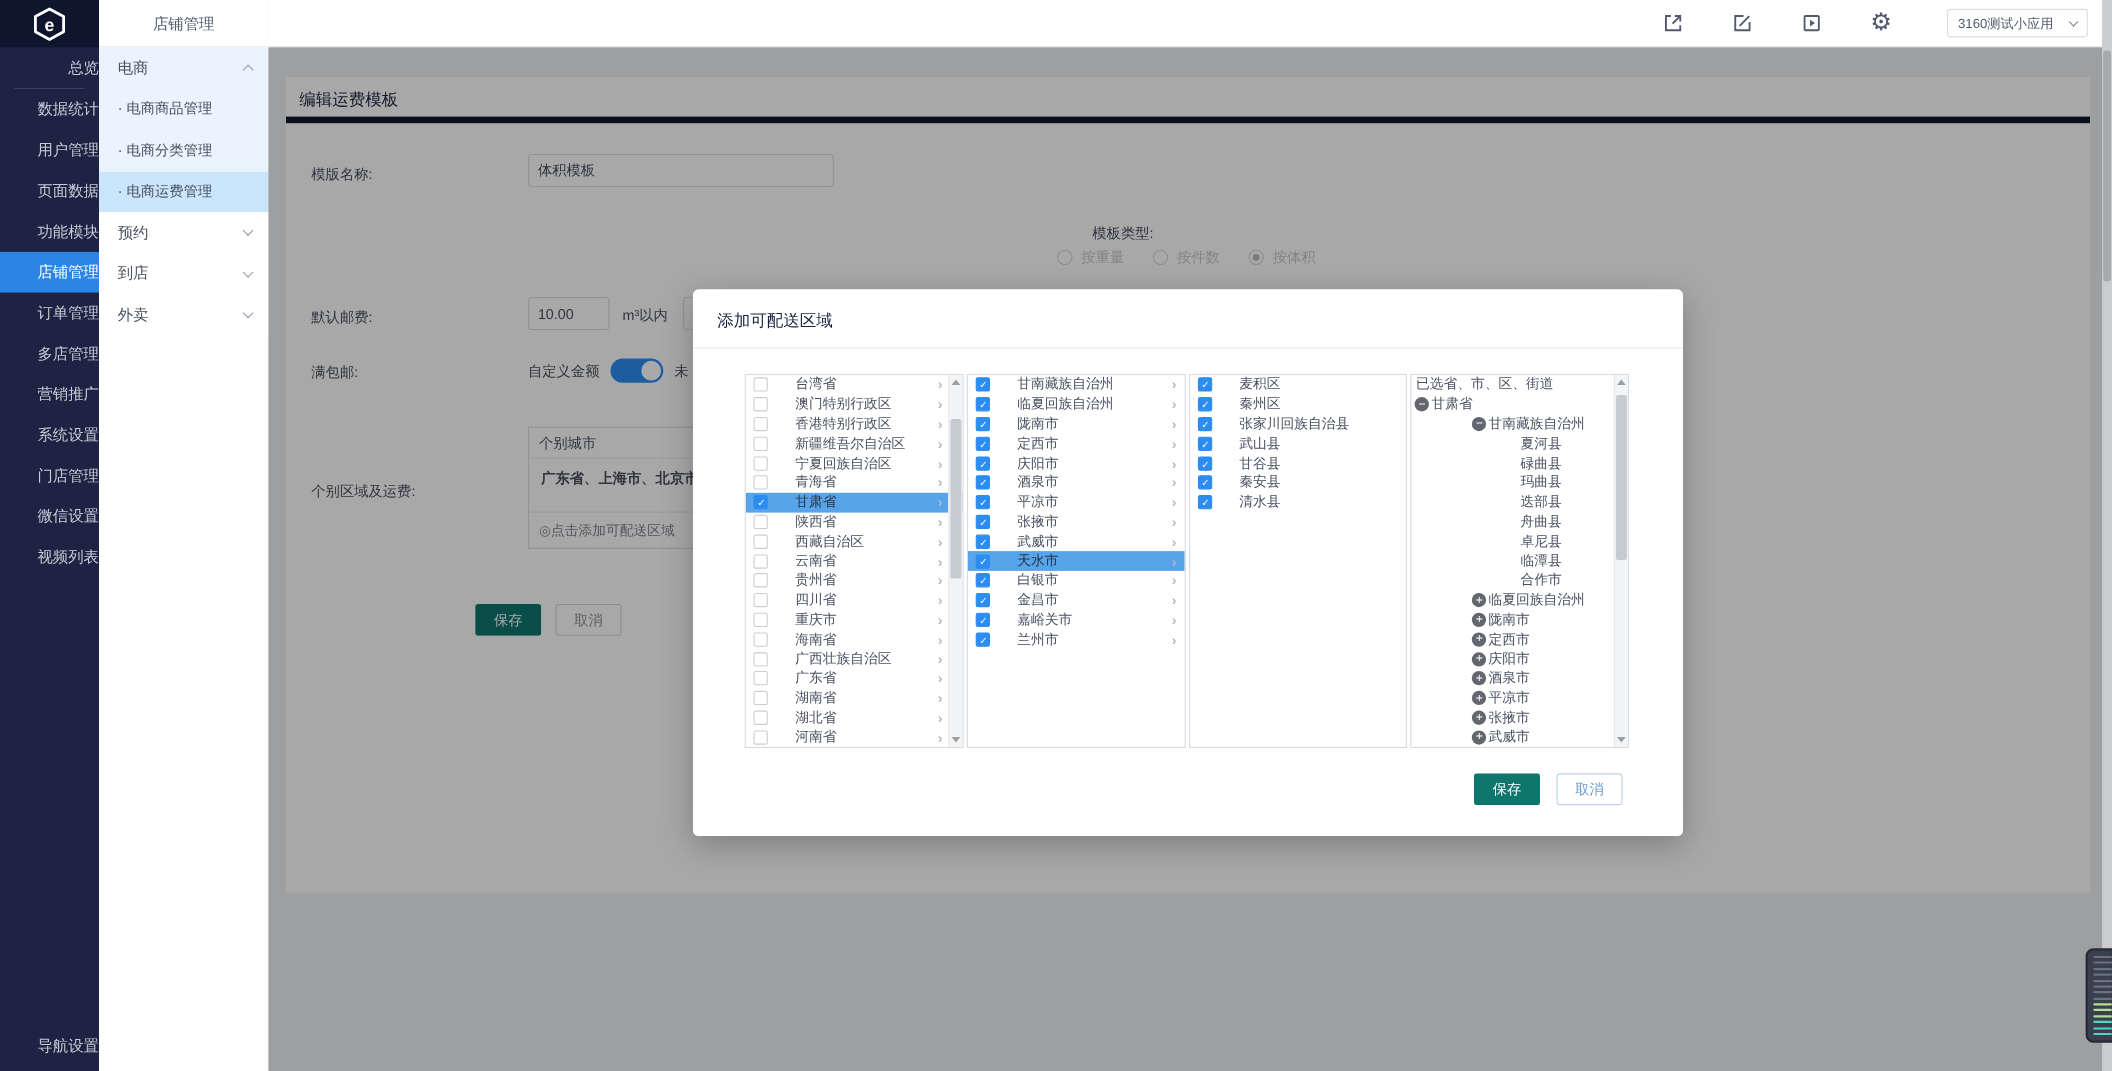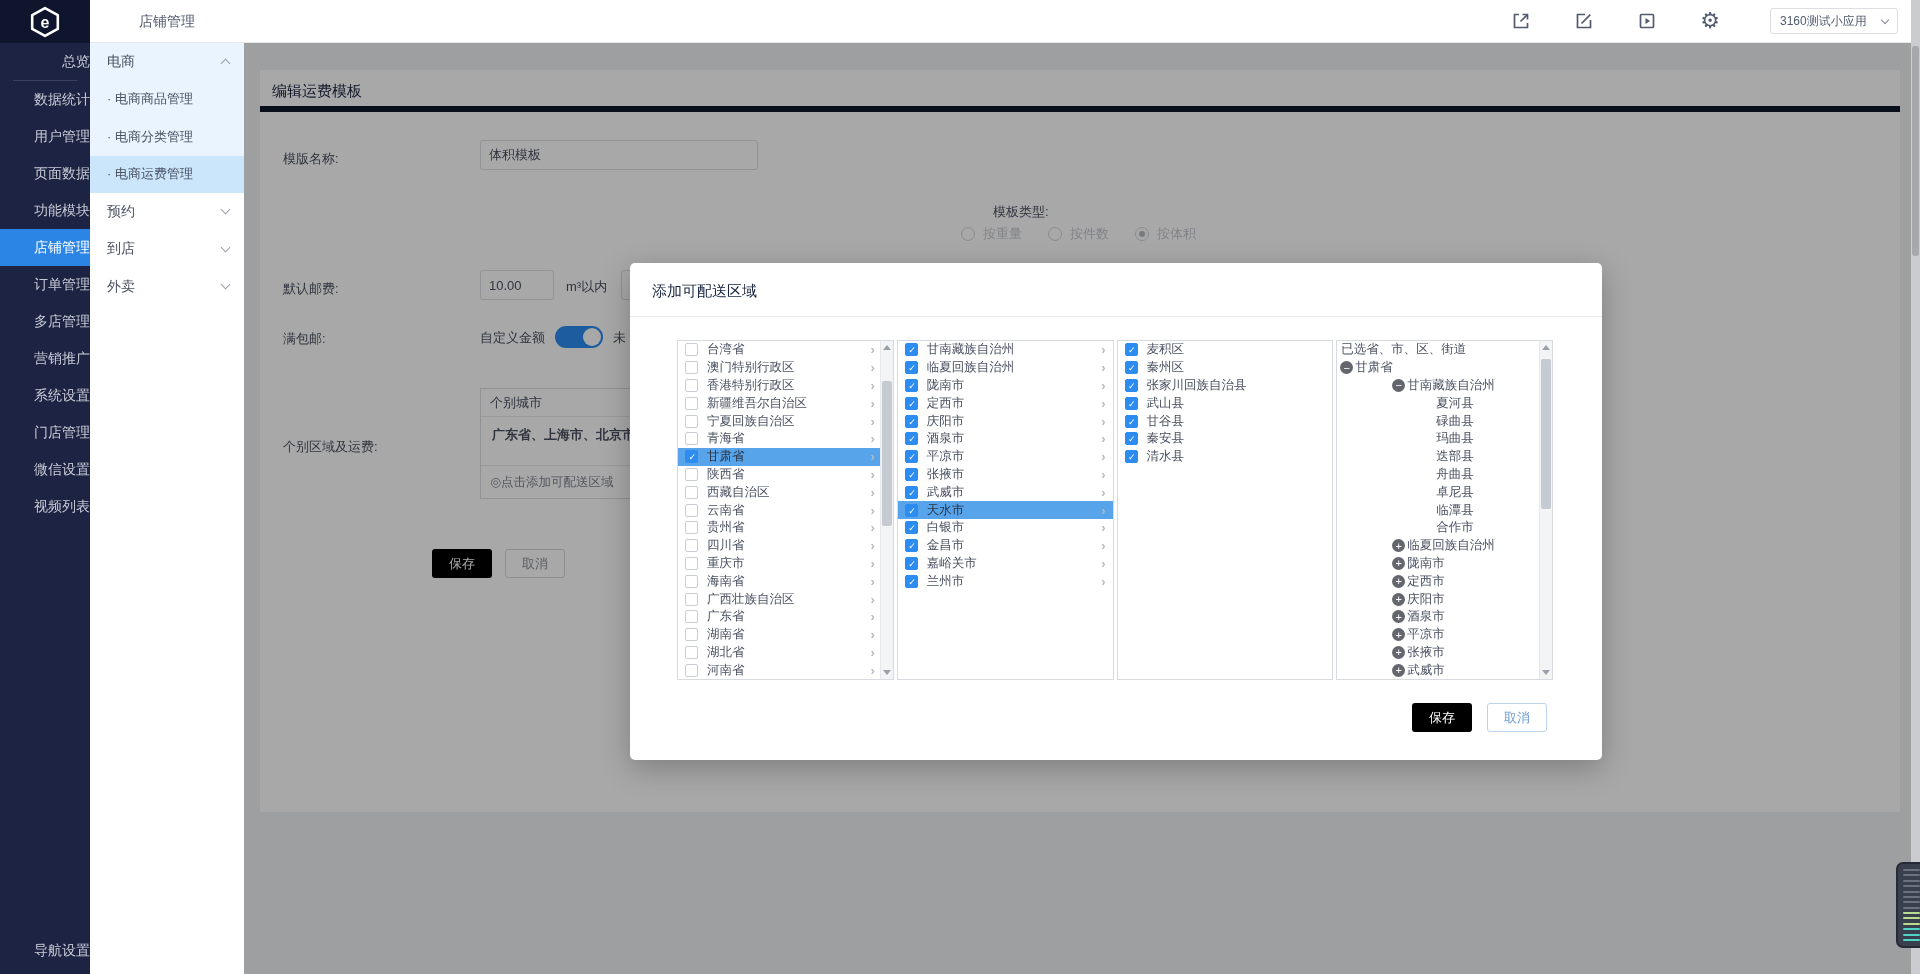--- a/index.html
+++ b/index.html
@@ -59,44 +59,44 @@
   .toggle { width:48px; height:22px; border-radius:12px; background:#2d8cf0; position:relative; display:inline-block;
             margin:2px 10px 0; cursor:pointer; flex:none; }
   .toggle::after { content:""; position:absolute; right:2px; top:2px; width:18px; height:18px; border-radius:50%; background:#fff; }
   .tgl-label { padding-top:5px; }
   .rbox { width:360px; border:1px solid #dcdee2; background:#fff; }
   .rbox-title { height:28px; line-height:28px; padding:0 9px; border-bottom:1px solid #e9eaec; }
   .rbox-val { padding:9px 9px 0 11px; font-weight:bold; height:48px; white-space:nowrap; overflow:hidden; }
   .rbox-action { border-top:1px solid #e9eaec; height:33px; line-height:33px; padding-left:9px; color:#80848f; font-size:12.5px; cursor:pointer; }
   .btn { display:inline-block; height:29px; line-height:27px; padding:0 16px; border-radius:3px; font-size:13px;
          cursor:pointer; border:1px solid transparent; text-align:center; }
-  .btn-primary { background:#000000; color:#fff; }
+  .btn-primary { background:#0f766e; color:#fff; }
   .btn-default { background:#fff; border-color:#d5d7dc; color:#8a8f99; }
   .btnrow { margin-left:149px; display:flex; gap:13px; }
 
   .mb-r1 { margin-bottom:26px; }
   .mb-r2 { margin-bottom:27px;flex-direction:column; }
   .mb-r3 { margin-bottom:23px; }
   .mb-r4 { margin-bottom:40px; }
   .mb-r5 { margin-bottom:50px; }
 
   
   .overlay { position:absolute; left:244px; top:43px; right:0; bottom:0; background:rgba(0,0,0,0.34); z-index:5; }
-  .modal { position:absolute; left:630px; top:263px; width:972px; height:497px; background:#fff; border-radius:5px;
+  .modal { position:absolute; left:630px; top:263px; width:900px; height:497px; background:#fff; border-radius:5px;
            box-shadow:0 8px 30px rgba(0,0,0,.25); z-index:20; }
   .modal-title { padding:19px 22px 15px; font-size:15px; color:#17233d; border-bottom:1px solid #e8eaec; }
   .modal-body { display:flex; gap:3px; margin:23px 49px 0 47px; }
   .lbox { flex:1; border:1px solid #d7dbe0; height:340px; overflow:hidden; position:relative; background:#fff; }
   .lrow { display:flex; align-items:center; height:17.8px; padding-left:7px; font-size:12.5px; color:#495060; cursor:pointer; }
   .lrow.selected { background:#57a4eb; color:#2a3442; }
   .cb { width:13px; height:13px; border:1px solid #c9cdd4; border-radius:2px; background:#fff; margin-right:9px;
         flex:none; position:relative; cursor:pointer; }
   .lrow.checked .cb { background:#2d8cf0; border-color:#2d8cf0; }
   .lrow.checked .cb::after { content:"✓"; color:#fff; font-size:9px; font-weight:bold; position:absolute; left:2.5px; top:0; line-height:12px; }
-  .llabel { flex:1; }
+  .llabel { flex:1;margin-left:16px; }
   .chev { color:#b5bac2; font-size:13px; margin-right:7px; font-weight:bold; }
   .with-sb .lrow { padding-right:15px; }
   .with-sb .chev { margin-right:3px; }
 
   .sbar { position:absolute; right:0; top:0; bottom:0; width:13px; background:#f3f4f6; border-left:1px solid #e6e8eb;
           display:flex; flex-direction:column; align-items:center; justify-content:space-between; padding:4px 0; cursor:pointer; }
   .arr-up { width:0; height:0; border-left:4px solid transparent; border-right:4px solid transparent; border-bottom:5px solid #9aa0a8; }
   .arr-down { width:0; height:0; border-left:4px solid transparent; border-right:4px solid transparent; border-top:5px solid #9aa0a8; }
   .sb-thumb { position:absolute; left:1px; width:10px; background:#c6cad1; border-radius:2px; }
   .thumb-c1 { top:40px; height:145px; }

